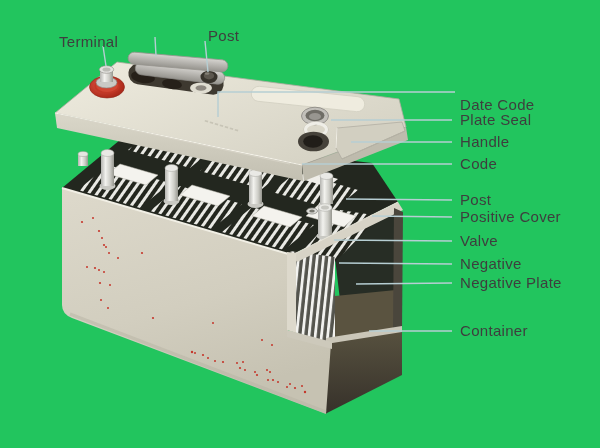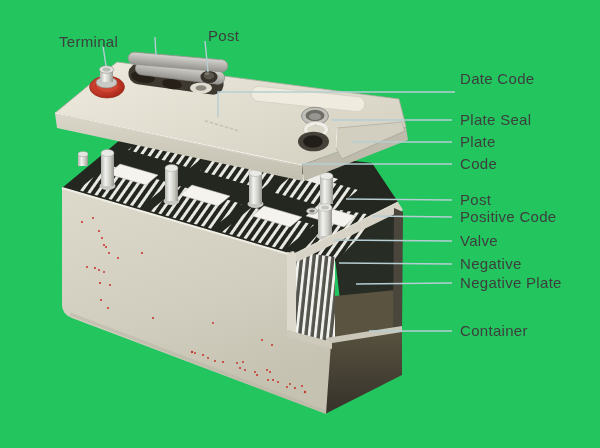--- a/index.html
+++ b/index.html
@@ -259,24 +259,24 @@
     <path d="M452,217 L372,216"></path>
     <path d="M452,241 L334,240"></path>
     <path d="M452,264 L339,263"></path>
     <path d="M452,283 L356,284"></path>
     <path d="M452,331 L369,331"></path>
   </g>
 </svg>
 
 <div class="lbl" style="left:59px;top:33px">Terminal</div>
 <div class="lbl" style="left:208px;top:27px">Post</div>
-<div class="lbl" style="left:460px;top:70px">Date Code</div>
+<div class="lbl" style="left:460px;top:96px">Date Code</div>
 <div class="lbl" style="left:460px;top:111px">Plate Seal</div>
-<div class="lbl" style="left:460px;top:133px">Plate</div>
+<div class="lbl" style="left:460px;top:133px">Handle</div>
 <div class="lbl" style="left:460px;top:155px">Code</div>
 <div class="lbl" style="left:460px;top:191px">Post</div>
-<div class="lbl" style="left:460px;top:208px">Positive Code</div>
+<div class="lbl" style="left:460px;top:208px">Positive Cover</div>
 <div class="lbl" style="left:460px;top:232px">Valve</div>
 <div class="lbl" style="left:460px;top:255px">Negative</div>
 <div class="lbl" style="left:460px;top:274px">Negative Plate</div>
 <div class="lbl" style="left:460px;top:322px">Container</div>
 
 </div>
 
 </body></html>

